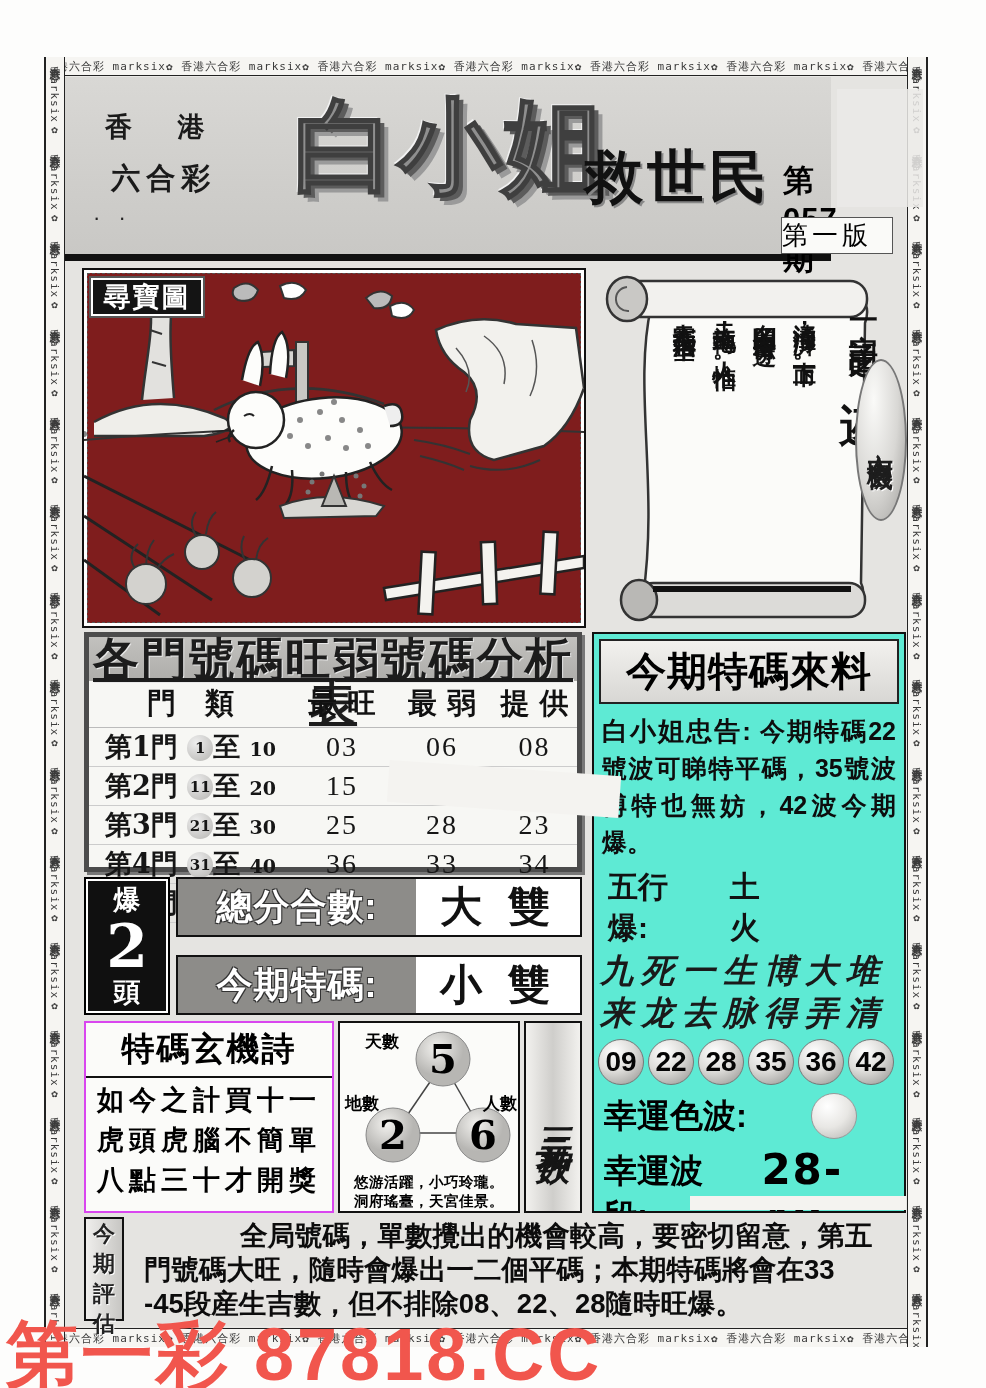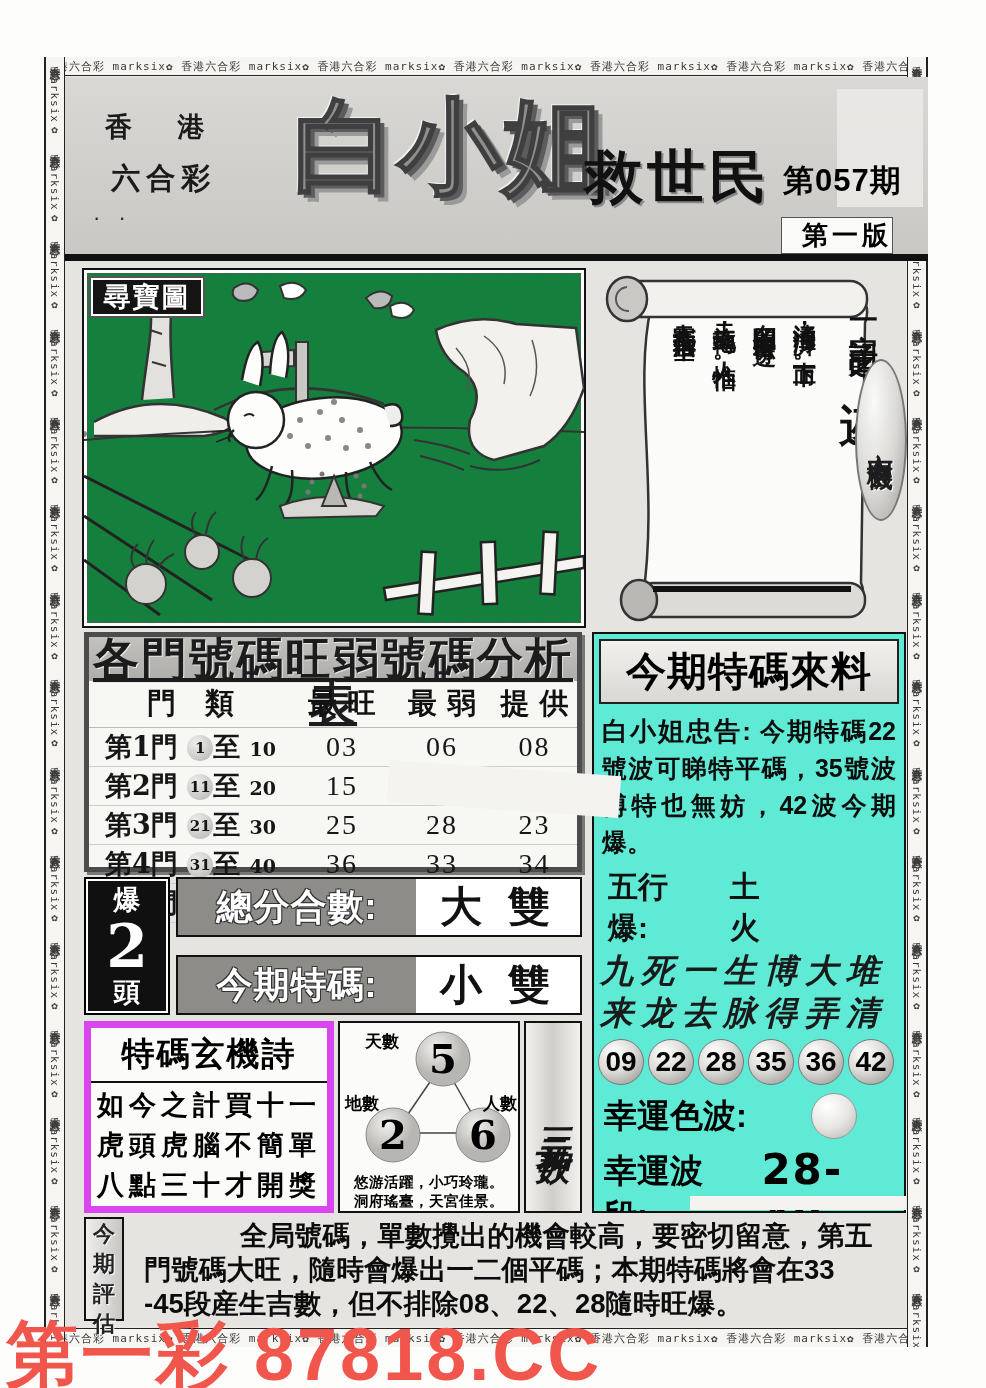--- a/index.html
+++ b/index.html
@@ -11,33 +11,33 @@
   .frame { position:absolute; left:44px; top:57px; width:884px; height:1290px; border:1px solid #222; background:#e9e8e5; }
   .band { position:absolute; overflow:hidden; color:#3a3a3a; font-family:"DejaVu Sans Mono", monospace; font-size:11px; letter-spacing:1px; background:#f6f5f2; white-space:nowrap; }
   .band.h { left:45px; width:882px; height:19px; line-height:19px; border-bottom:1px solid #222; }
   .band.h.bottom { border-bottom:none; border-top:1px solid #222; }
   .band.v { top:57px; width:20px; height:1290px; writing-mode:vertical-rl; text-orientation:mixed; line-height:20px; border-left:1px solid #222; border-right:1px solid #222; }
 
   
   .content { position:absolute; left:65px; top:77px; width:841px; height:1249px; background:#e5e4e1; }
 
   
-  .header { position:absolute; left:0; top:0; width:863px; height:184px; background:linear-gradient(180deg,#d9d8d5 0%,#cfcecb 60%,#c9c8c5 100%); border-bottom:7px solid #111; }
+  .header { position:absolute; left:0; top:0; width:766px; height:184px; background:linear-gradient(180deg,#d9d8d5 0%,#cfcecb 60%,#c9c8c5 100%); border-bottom:7px solid #111; }
   .brand { position:absolute; left:40px; top:32px; text-align:center; font-family:"DejaVu Serif", serif; font-weight:bold; color:#1a1a1a; }
   .brand .l1 { font-size:27px; letter-spacing:18px; }
   .brand .l2 { font-size:29px; letter-spacing:6px; margin-top:14px; }
   .dots { position:absolute; left:28px; top:128px; font-size:22px; color:#222; letter-spacing:6px; }
   .main-title { position:absolute; left:228px; top:2px; font-weight:bold; font-size:103px; color:#8f8f8f; -webkit-text-stroke:2px #3f3f3f; text-shadow:5px 4px 0 #5c5c5c, 9px 8px 0 #9a9a9a, -2px -2px 0 #f2f2f2; letter-spacing:2px; }
   .sub-title { position:absolute; left:520px; top:62px; font-weight:bold; font-size:58px; color:#111; font-family:"DejaVu Serif", serif; letter-spacing:4px; text-shadow:2px 2px 0 #888; }
   .issue { position:absolute; left:718px; top:83px; font-weight:bold; font-size:31px; color:#000; letter-spacing:1px; }
-  .edition { position:absolute; left:716px; top:140px; width:112px; height:37px; background:#fafaf8; border:1px solid #555; text-align:right; line-height:35px; font-weight:bold; font-size:26px; color:#000; letter-spacing:4px; }
+  .edition { position:absolute; left:716px; top:140px; width:112px; height:37px; background:#fafaf8; border:1px solid #555; text-align:left; line-height:35px; font-weight:normal; font-size:26px; color:#000; letter-spacing:4px; }
   .hdr-patch { position:absolute; left:772px; top:12px; width:86px; height:118px; background:#ebeae7; opacity:.85; }
 
   
-  .illus { position:absolute; left:17px; top:191px; width:504px; height:360px; background:#15803d; border:2px solid #111; box-shadow:0 0 0 3px #fff inset; outline:1px dashed #555; outline-offset:-6px; }
+  .illus { position:absolute; left:17px; top:191px; width:504px; height:360px; background:#7f1d1d; border:2px solid #111; box-shadow:0 0 0 3px #fff inset; outline:1px dashed #555; outline-offset:-6px; }
   .illus svg { position:absolute; left:0; top:0; }
   .illus-label { position:absolute; left:5px; top:6px; width:116px; height:42px; background:#141414; color:#fff; border:2px solid #555; box-shadow:0 0 0 2px #fff inset; text-align:center; line-height:38px; font-weight:bold; font-size:27px; letter-spacing:2px; }
 
   
   .scrollart { position:absolute; left:528px; top:190px; width:300px; height:364px; }
   .scroll-text { position:absolute; left:596px; top:228px; height:290px; writing-mode:vertical-rl; text-orientation:upright; font-family:"DejaVu Serif", serif; font-weight:bold; color:#111; }
   .scroll-text .col { margin-left:9px; font-size:23px; letter-spacing:3px; }
   .scroll-text .col.head { font-size:29px; letter-spacing:6px; margin-left:12px; }
   .scroll-text .bigchar { font-size:46px; margin-top:26px; display:inline-block; }
   .mystery { position:absolute; left:790px; top:282px; width:52px; height:162px; border-radius:50%/50%; background:radial-gradient(ellipse at 35% 25%, #fafaf8 0%, #d8d7d4 55%, #9f9e9b 100%); border:2px solid #777; display:flex; align-items:center; justify-content:center; }
@@ -58,21 +58,21 @@
   .boom { position:absolute; left:19px; top:800px; width:498px; height:138px; display:flex; }
   .boom-side { width:86px; height:100%; background:#101010; border:2px solid #000; box-shadow:0 0 0 2px #fff inset; color:#fff; text-align:center; display:flex; flex-direction:column; justify-content:center; }
   .boom-side .s1,.boom-side .s3 { font-size:27px; font-weight:bold; }
   .boom-side .s2 { font-size:60px; font-weight:bold; font-family:"DejaVu Serif", serif; line-height:56px; }
   .boom-rows { flex:1; display:flex; flex-direction:column; justify-content:space-between; padding-left:6px; }
   .boom-row { height:60px; display:flex; border:2px solid #111; background:#fff; }
   .boom-row .lab { width:238px; background:#8d8c89; color:#fff; font-weight:bold; font-size:36px; display:flex; align-items:center; justify-content:center; letter-spacing:1px; text-shadow:1px 1px 0 #333,-1px -1px 0 #333,1px -1px 0 #333,-1px 1px 0 #333; }
   .boom-row .valx { flex:1; display:flex; align-items:center; justify-content:center; font-family:"DejaVu Serif", serif; font-weight:bold; font-size:42px; color:#111; letter-spacing:26px; padding-left:20px; }
 
   
-  .poem { position:absolute; left:19px; top:944px; width:250px; height:192px; background:#fbfbf9; border:7px solid #d946ef; }
+  .poem { position:absolute; left:19px; top:944px; width:250px; height:192px; background:#fbfbf9; border:2px solid #d946ef; }
   .poem .pt { border-bottom:2px solid #111; text-align:center; font-weight:bold; font-size:33px; padding:4px 0; letter-spacing:2px; font-family:"DejaVu Serif", serif; }
   .poem .pl { font-weight:bold; font-size:27px; font-family:"DejaVu Serif", serif; text-align:center; letter-spacing:5px; margin-top:4px; white-space:nowrap; }
   .tri { position:absolute; left:273px; top:944px; width:182px; height:192px; background:#fbfbf9; border:2px solid #111; }
   .tri .cap { font-weight:bold; font-size:14.5px; text-align:center; line-height:19px; white-space:nowrap; letter-spacing:.5px; }
   .sanyuan { position:absolute; left:459px; top:944px; width:58px; height:192px; border:2px solid #111; background:linear-gradient(90deg,#f2f1ee,#cfcecb 50%,#f2f1ee); display:flex; align-items:center; justify-content:center; }
   .sanyuan span { writing-mode:vertical-rl; text-orientation:upright; font-family:"DejaVu Serif", serif; font-style:italic; font-weight:bold; font-size:34px; letter-spacing:8px; color:#151515; }
 
   
   .panel { position:absolute; left:527px; top:555px; width:314px; height:581px; background:#5eead4; border:2px solid #111; overflow:hidden; }
   .panel .ptitle { margin:5px; border:2px solid #222; background:linear-gradient(180deg,#f2f1ee,#d8d7d4); text-align:center; font-weight:bold; font-size:40px; padding:3px 0; letter-spacing:1px; color:#000; }

